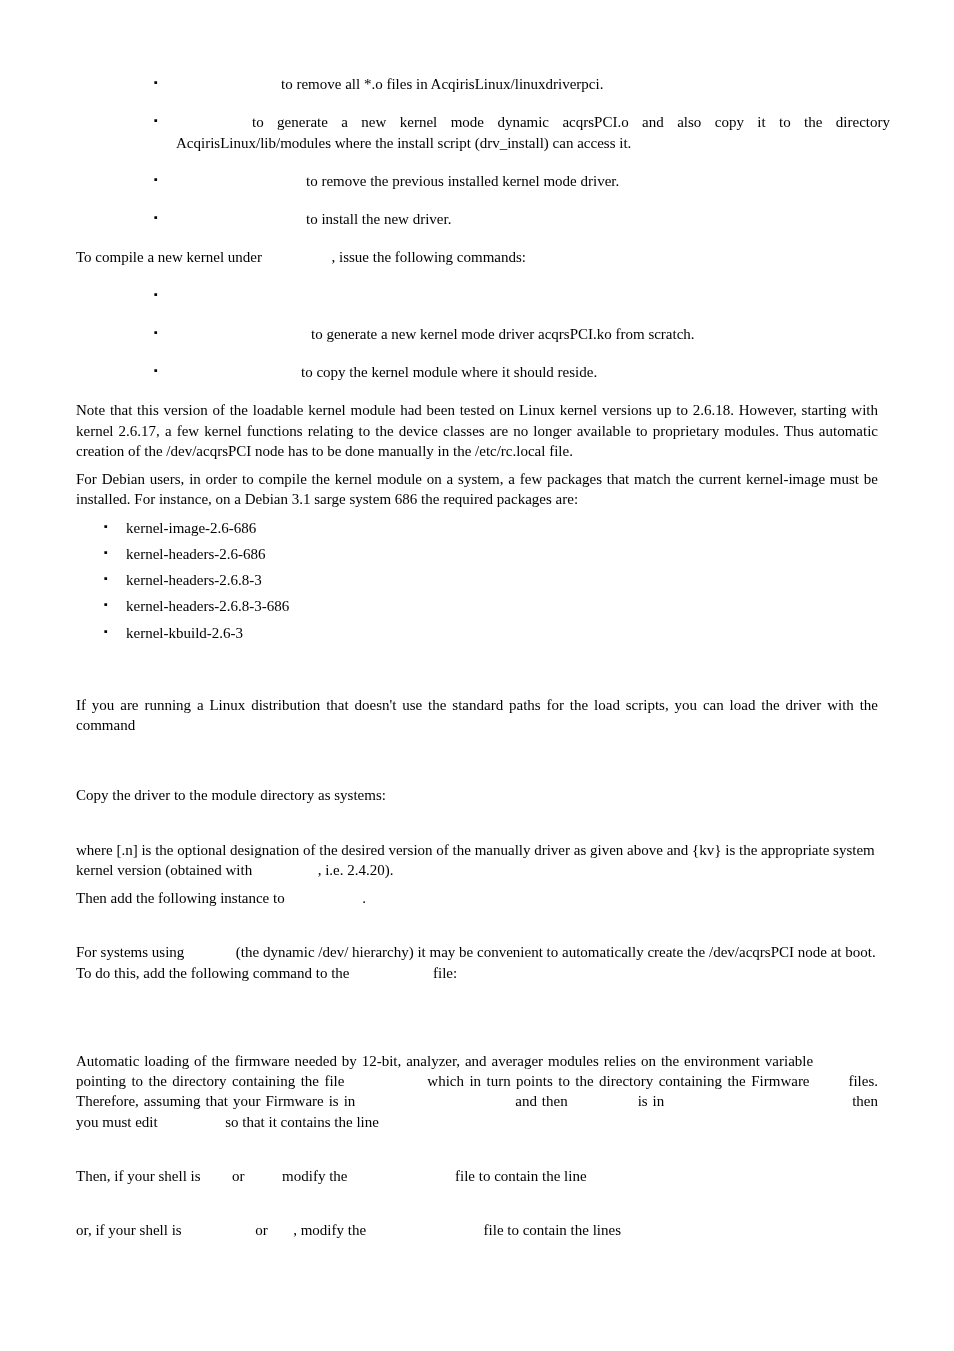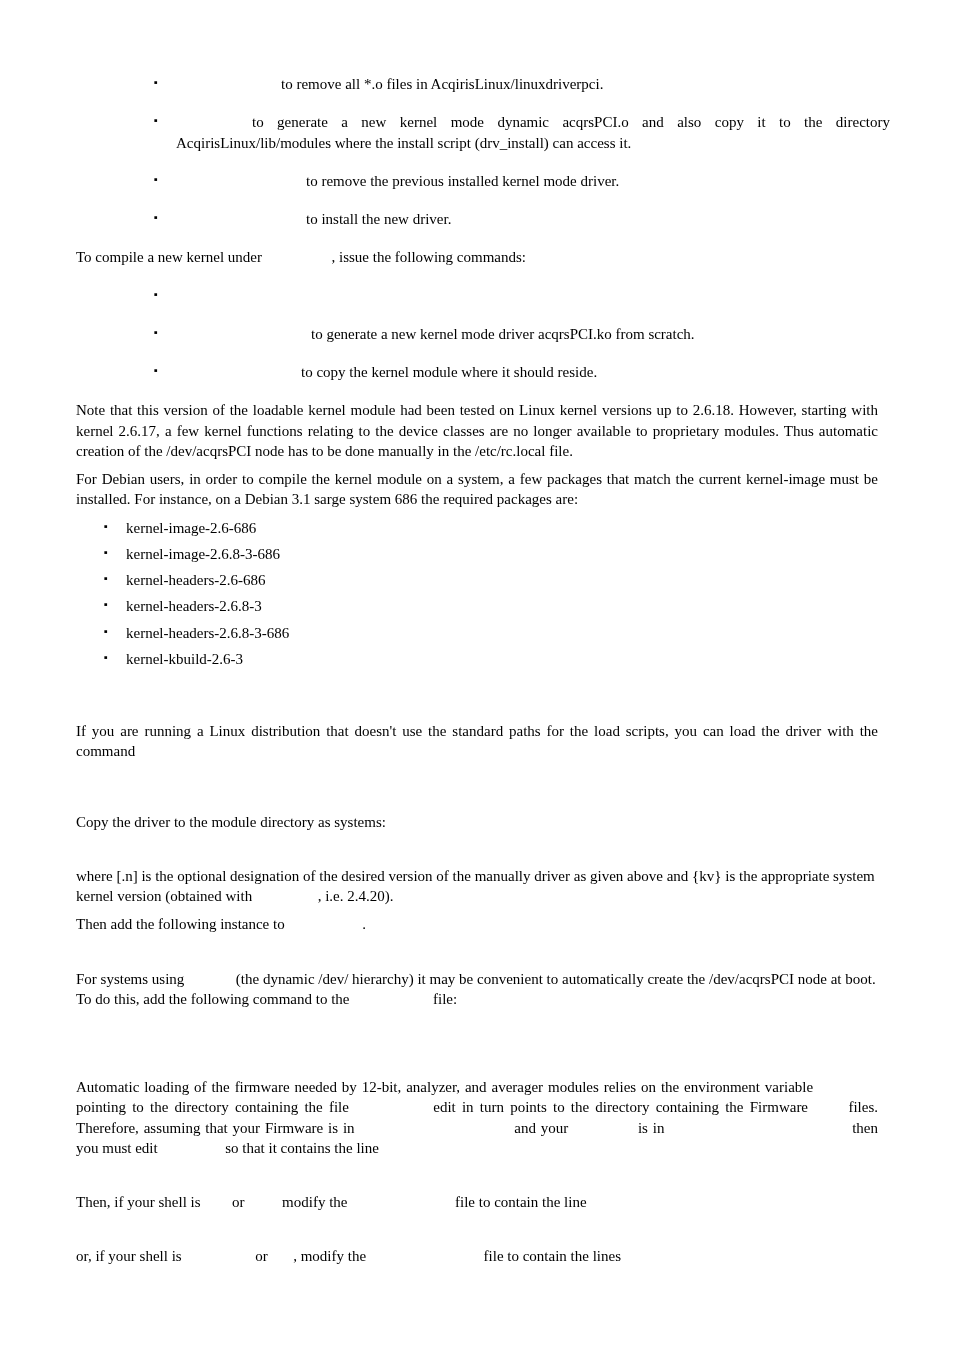--- a/index.html
+++ b/index.html
@@ -95,21 +95,20 @@
     <span class="indent-block" style="width:125px;"></span><span>to copy the kernel module where it should reside.</span>
   </li>
 </ul>
 
 <p class="just">Note that this version of the loadable kernel module had been tested on Linux kernel versions up to 2.6.18. However, starting with kernel 2.6.17, a few kernel functions relating to the device classes are no longer available to proprietary modules. Thus automatic creation of the /dev/acqrsPCI node has to be done manually in the /etc/rc.local file.</p>
 
 <p class="just">For Debian users, in order to compile the kernel module on a system, a few packages that match the current kernel-image must be installed. For instance, on a Debian 3.1 sarge system 686 the required packages are:</p>
 
 <ul class="sub-list">
   <li>kernel-image-2.6-686</li>
-  <li>kernel-image-2.6.8-3-686</li>
   <li>kernel-headers-2.6-686</li>
   <li>kernel-headers-2.6.8-3</li>
   <li>kernel-headers-2.6.8-3-686</li>
   <li>kernel-kbuild-2.6-3</li>
 </ul>
 
 <div class="gap-large"></div>
 
 <p class="just">If you are running a Linux distribution that doesn't use the standard paths for the load scripts, you can load the driver with the command</p>
 
@@ -142,25 +141,25 @@
 </p>
 
 <div class="gap-large"></div>
 <div class="gap-med"></div>
 
 <p class="just">
   <span>Automatic loading of the firmware needed by 12-bit, analyzer, and averager modules relies on the environment variable </span>
   <span class="indent-block" style="width:60px;"></span>
   <span> pointing to the directory containing the file </span>
   <span class="indent-block" style="width:72px;"></span>
-  <span> edit in turn points to the directory containing the Firmware </span>
+  <span> which in turn points to the directory containing the Firmware </span>
   <span class="indent-block" style="width:28px;"></span>
   <span> files. Therefore, assuming that your Firmware is in </span>
   <span class="indent-block" style="width:150px;"></span>
-  <span> and your </span>
+  <span> and then </span>
   <span class="indent-block" style="width:60px;"></span>
   <span> is in </span>
   <span class="indent-block" style="width:178px;"></span>
   <span> then you must edit </span>
   <span class="indent-block" style="width:60px;"></span>
   <span> so that it contains the line</span>
 </p>
 
 <div class="gap-med"></div>
 

